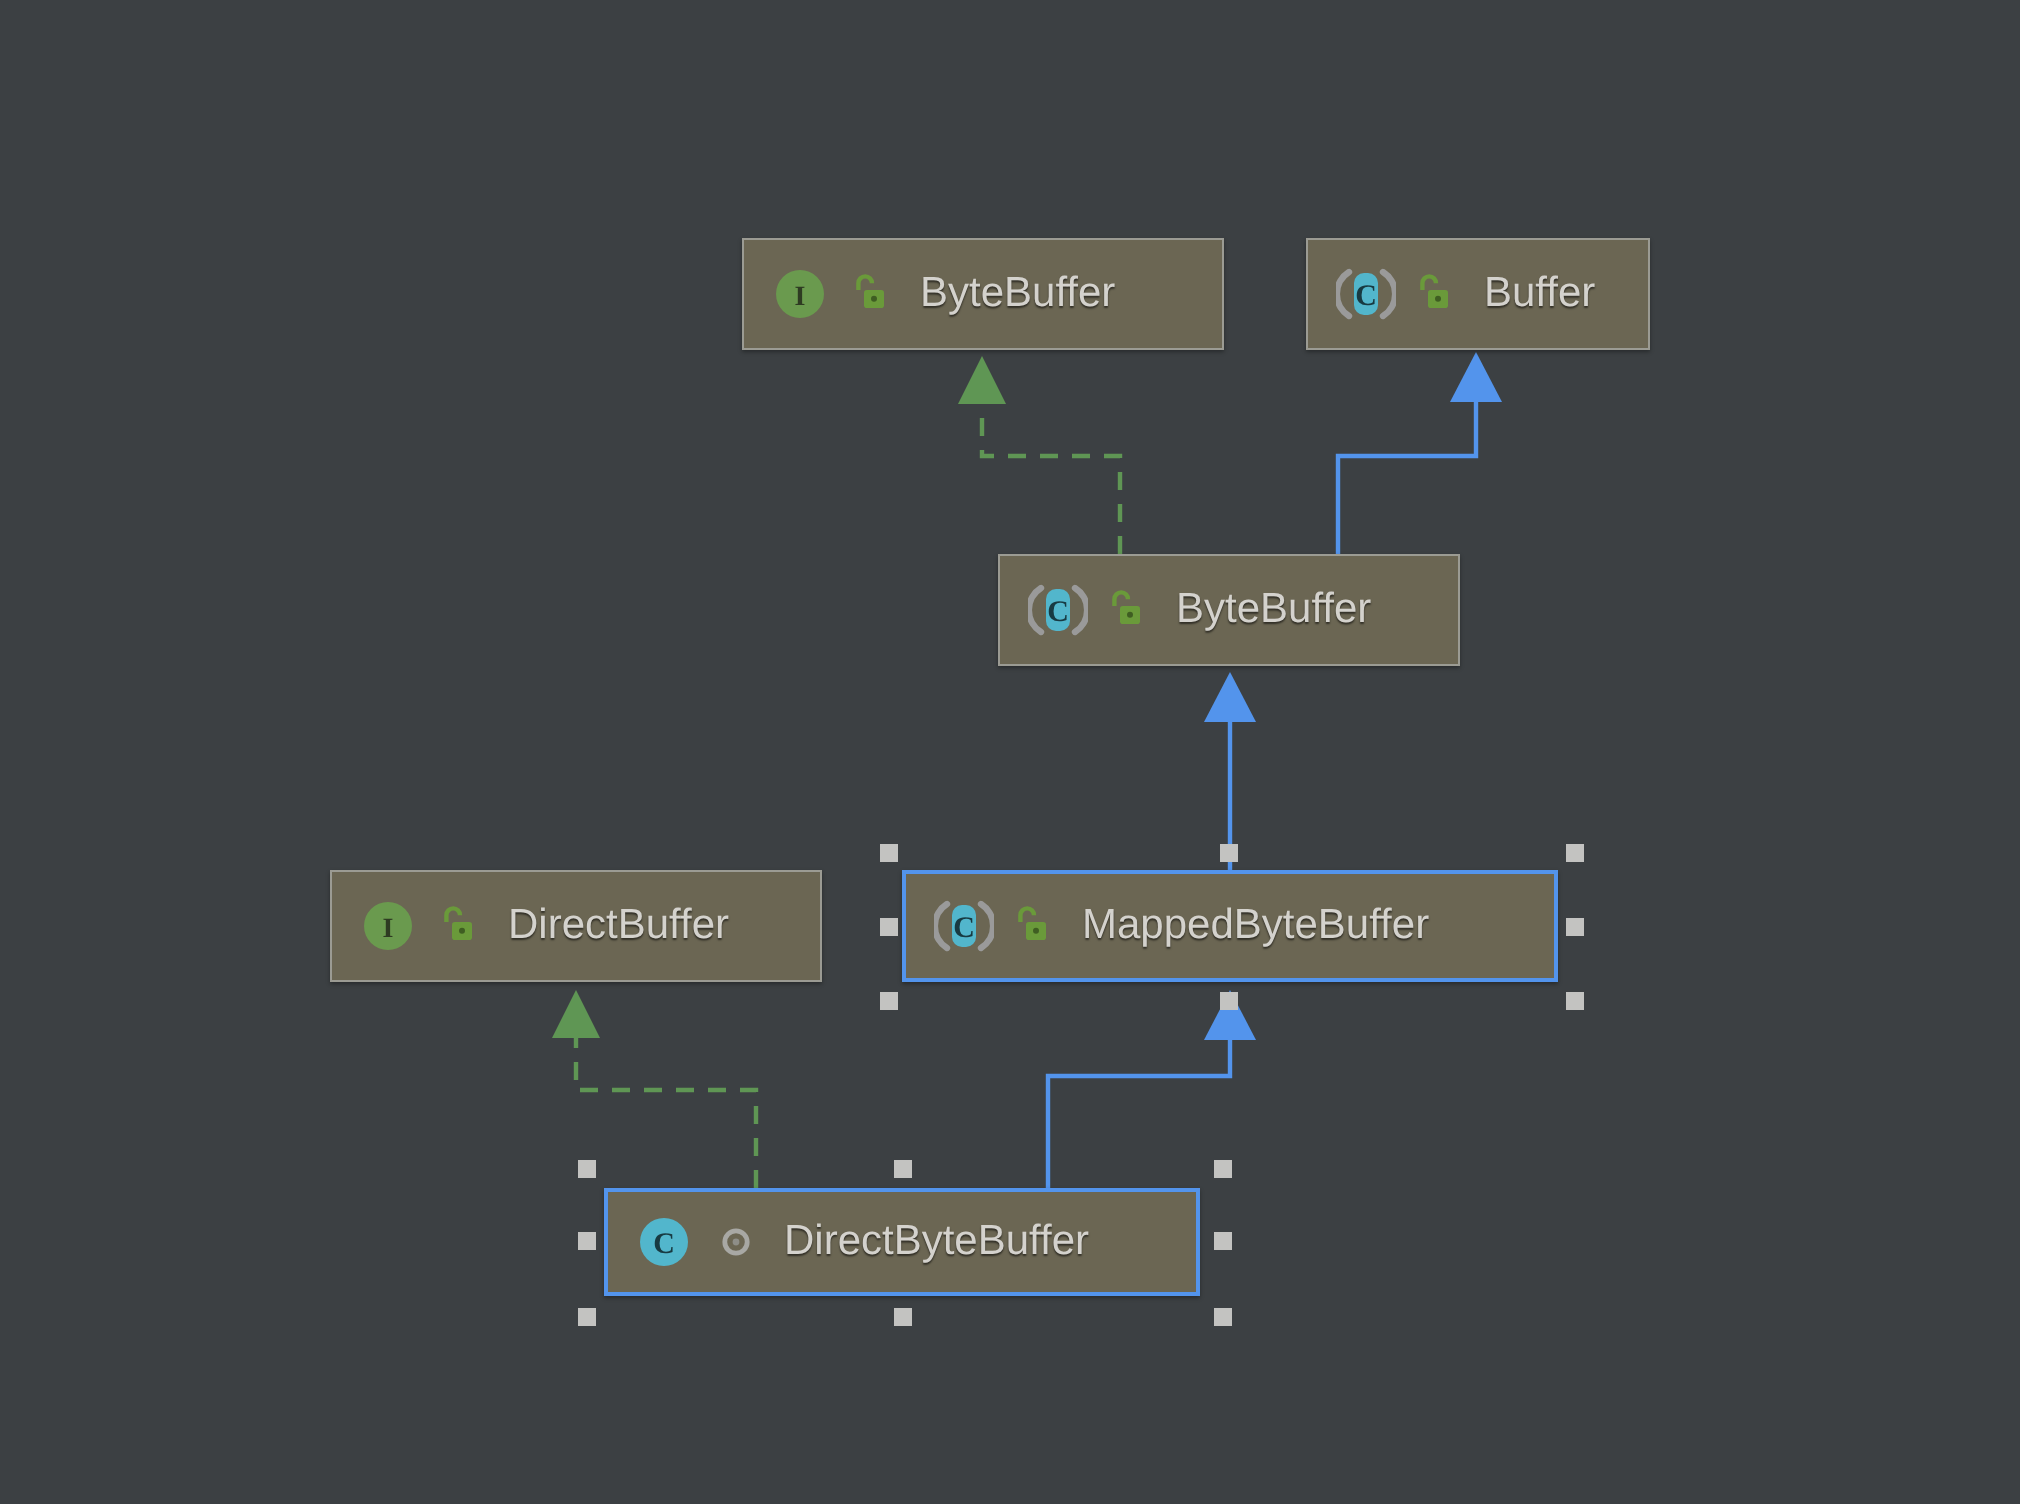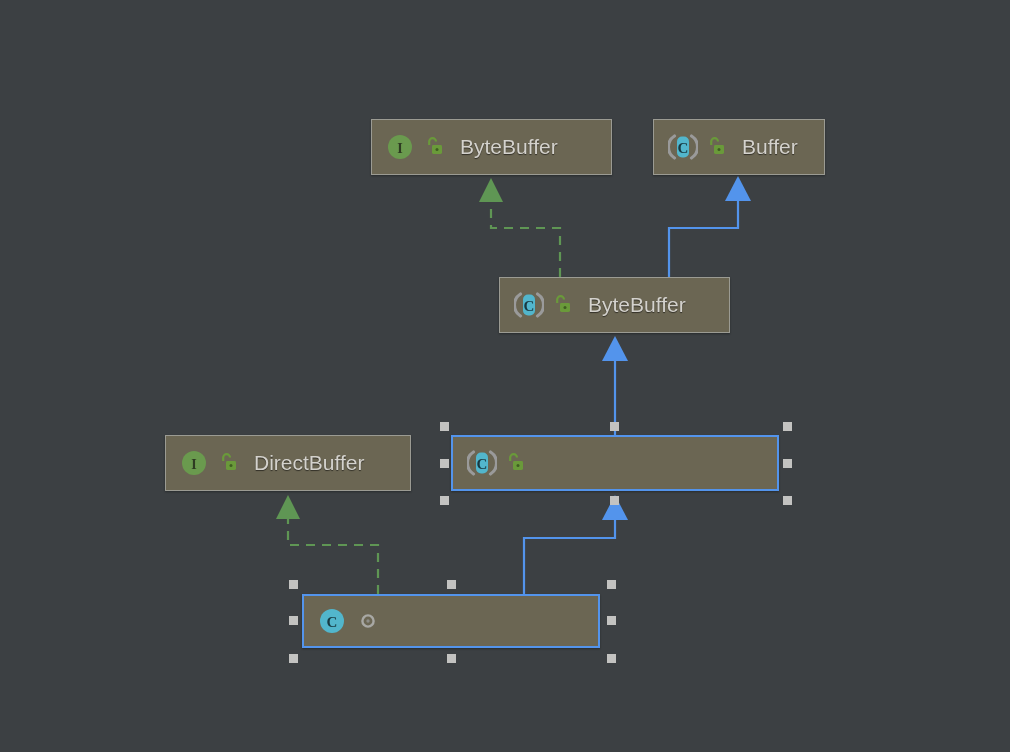--- a/index.html
+++ b/index.html
@@ -171,33 +171,35 @@
         <path d="M23.5 3 a13 13 0 0 1 0 22" fill="none" stroke="#9a9a9a" stroke-width="3.2" stroke-linecap="round"></path>
         <rect x="9" y="3.5" width="12" height="21" rx="5" fill="#52b6cc"></rect>
         <text x="15" y="19.5" text-anchor="middle" font-family="Liberation Serif, serif" font-size="15" font-weight="bold" fill="#183a42">C</text>
       </svg>
       <svg class="ico ico-lock" width="20" height="22" viewBox="0 0 20 22">
         <path d="M5.2 9 V5.6 a3.4 3.4 0 0 1 6.8 0" fill="none" stroke="#6a9a3a" stroke-width="2.2"></path>
         <rect x="8" y="9" width="10" height="9" rx="1.4" fill="#6a9a3a"></rect>
         <circle cx="13" cy="13.4" r="1.5" fill="#3f5e22"></circle>
       </svg>
     </span>
+    <span class="label">MappedByteBuffer</span>
   </div>
 
   <div class="node selected" style="left:302px; top:594px; width:298px; height:54px;">
     <span class="icons">
       <svg class="ico ico-class" width="28" height="28" viewBox="0 0 28 28">
         <circle cx="14" cy="14" r="12" fill="#52b6cc"></circle>
         <text x="14" y="19.5" text-anchor="middle" font-family="Liberation Serif, serif" font-size="15" font-weight="bold" fill="#183a42">C</text>
       </svg>
       <svg class="ico ico-dot" width="16" height="16" viewBox="0 0 16 16">
         <circle cx="8" cy="8" r="5.6" fill="none" stroke="#a8a8a4" stroke-width="2.4"></circle>
         <circle cx="8" cy="8" r="1.7" fill="#8e8e88"></circle>
       </svg>
     </span>
+    <span class="label">DirectByteBuffer</span>
   </div>
 
   <div class="handle" style="left:440px; top:422px;"></div>
   <div class="handle" style="left:610px; top:422px;"></div>
   <div class="handle" style="left:783px; top:422px;"></div>
   <div class="handle" style="left:440px; top:459px;"></div>
   <div class="handle" style="left:783px; top:459px;"></div>
   <div class="handle" style="left:440px; top:496px;"></div>
   <div class="handle" style="left:610px; top:496px;"></div>
   <div class="handle" style="left:783px; top:496px;"></div>

